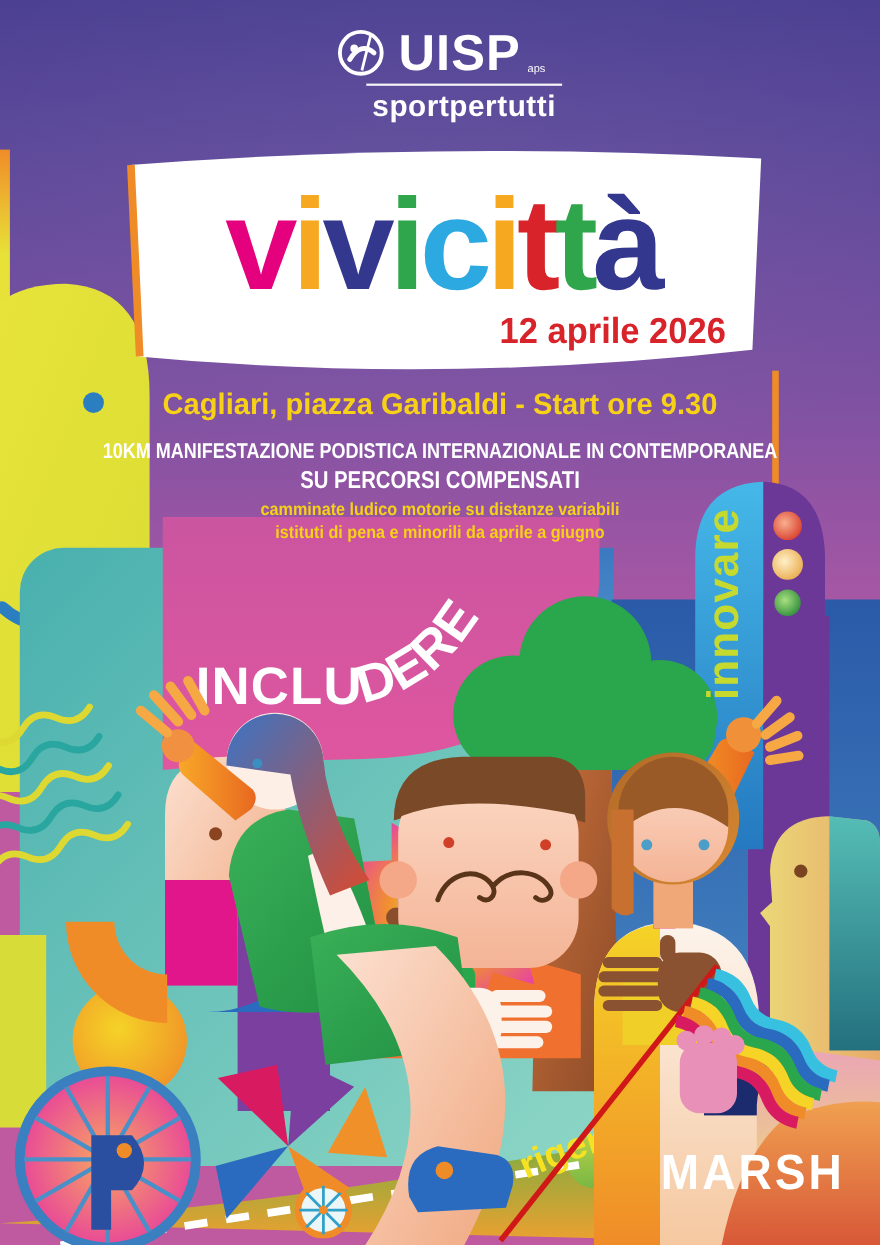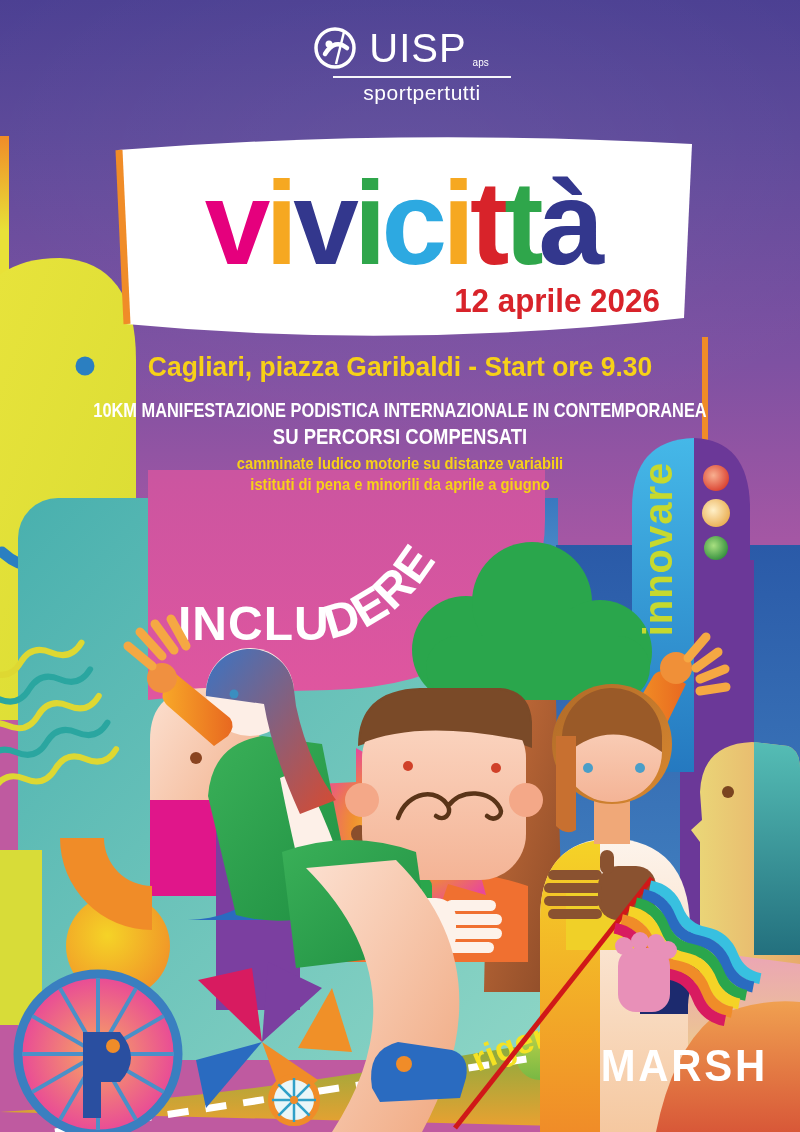--- a/index.html
+++ b/index.html
@@ -9,24 +9,24 @@
     background:
       radial-gradient(ellipse 900px 500px at 50% 14%, rgba(255,255,255,.05), rgba(0,0,0,0) 60%),
       linear-gradient(180deg,#4b3f92 0%,#5c4899 12%,#7e51a2 32%,#a557a4 48%,#bf5aa0 60%,#bf5aa0 100%);
   }
   .poster *{box-sizing:border-box;}
   svg{position:absolute;left:0;top:0;}
   .abs{position:absolute;}
   
   .uisp{left:0;top:24px;width:800px;display:flex;flex-direction:column;align-items:center;color:#fff;}
   .uisp-row{display:flex;align-items:center;gap:10px;}
-  .uisp-word{font-size:40px;font-weight:normal;letter-spacing:1px;line-height:1;}
+  .uisp-word{font-size:46px;font-weight:bold;letter-spacing:1px;line-height:1;}
   .uisp-aps{font-size:10px;font-weight:normal;align-self:flex-end;margin-left:-4px;margin-bottom:4px;}
   .uisp-rule{width:178px;height:2px;background:#ffffff;margin:4px 0 3px 44px;opacity:.95;}
-  .uisp-tag{font-size:21px;font-weight:normal;letter-spacing:.5px;margin-left:44px;}
+  .uisp-tag{font-size:27px;font-weight:bold;letter-spacing:.5px;margin-left:44px;}
   
   .title{left:126px;top:152px;width:552px;height:130px;display:flex;align-items:flex-end;justify-content:center;
          font-weight:bold;font-size:118px;letter-spacing:-5px;line-height:1;}
   .title span{display:inline-block;}
   .date{left:420px;top:282px;width:246px;text-align:right;font-size:33px;font-weight:bold;transform:scaleX(.95);}
   .location{left:0;top:352px;width:800px;text-align:center;font-size:27px;font-weight:bold;transform:scaleX(.98);}
   .desc1{left:0;top:399px;width:800px;text-align:center;font-size:19.5px;font-weight:bold;color:#fff;transform:scaleX(.84);}
   .desc2{left:0;top:424px;width:800px;text-align:center;font-size:22px;font-weight:bold;color:#fff;transform:scaleX(.84);}
   .sub{left:0;width:800px;text-align:center;font-size:16px;font-weight:bold;transform:scaleX(.92);}
   .sub1{top:455px;} .sub2{top:476px;}

